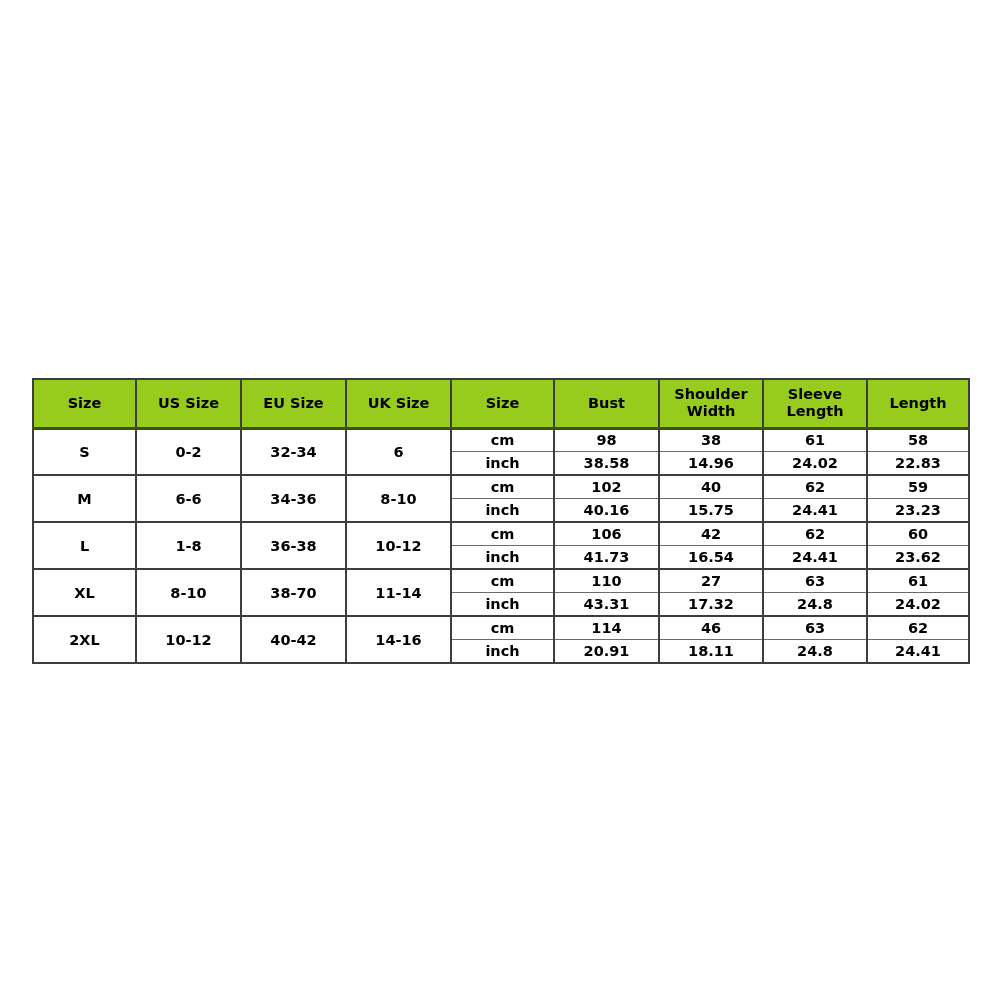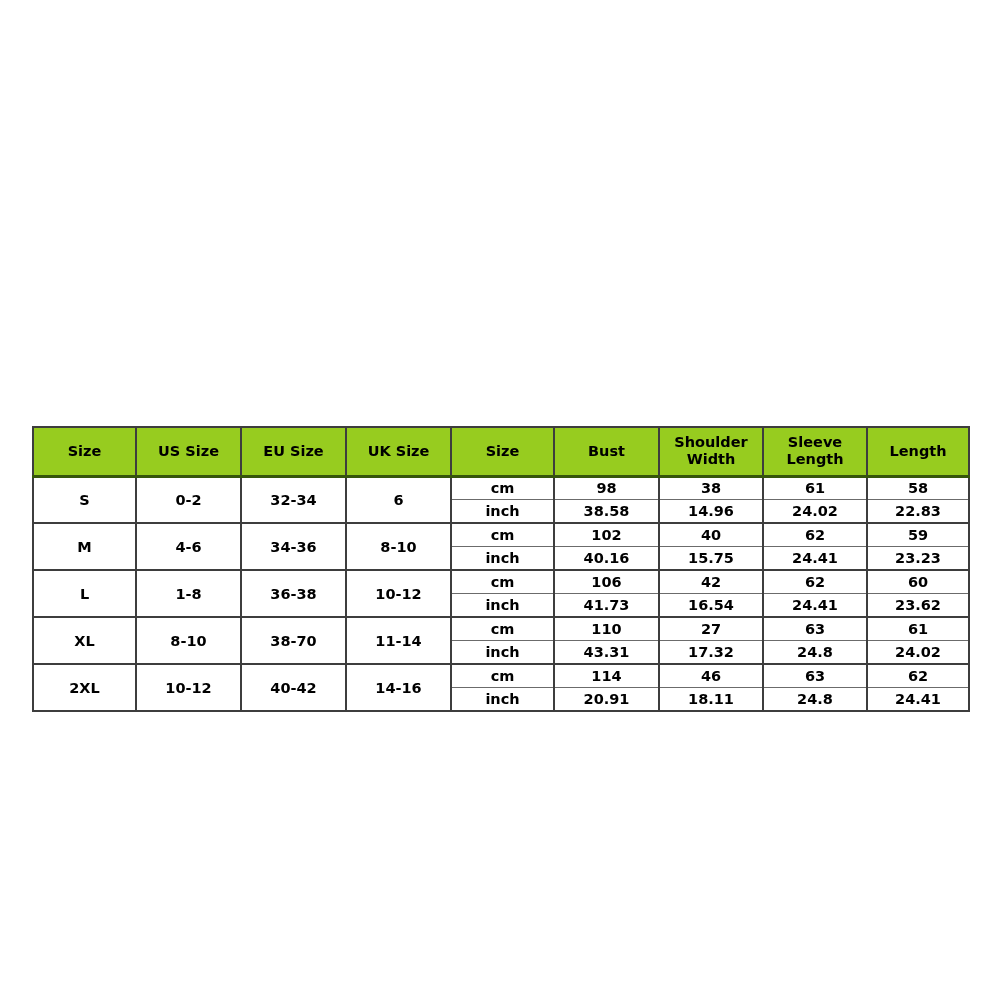--- a/index.html
+++ b/index.html
@@ -13,21 +13,20 @@
     font-family: "DejaVu Sans", "Liberation Sans", sans-serif;
     overflow: hidden;
     position: relative;
   }
 
   #size-chart-wrap {
     position: absolute;
     left: 32px;
     top: 378px;
     width: 936px;
-    margin-top: 48px;
   }
 
   table.size-chart {
     border-collapse: collapse;
     table-layout: fixed;
     width: 936px;
     background: #ffffff;
   }
 
   table.size-chart col.c-size      { width: 103px; }
@@ -154,21 +153,21 @@
         </tr>
         <tr class="row-inch">
           <td class="meas">inch</td>
           <td class="meas">38.58</td>
           <td class="meas">14.96</td>
           <td class="meas">24.02</td>
           <td class="meas">22.83</td>
         </tr>
         <tr class="row-cm">
           <td class="group-cell" rowspan="2">M</td>
-          <td class="group-cell" rowspan="2">4-6</td>
+          <td class="group-cell" rowspan="2">6-6</td>
           <td class="group-cell" rowspan="2">34-36</td>
           <td class="group-cell" rowspan="2">8-10</td>
           <td class="meas">cm</td>
           <td class="meas">102</td>
           <td class="meas">40</td>
           <td class="meas">62</td>
           <td class="meas">59</td>
         </tr>
         <tr class="row-inch">
           <td class="meas">inch</td>

